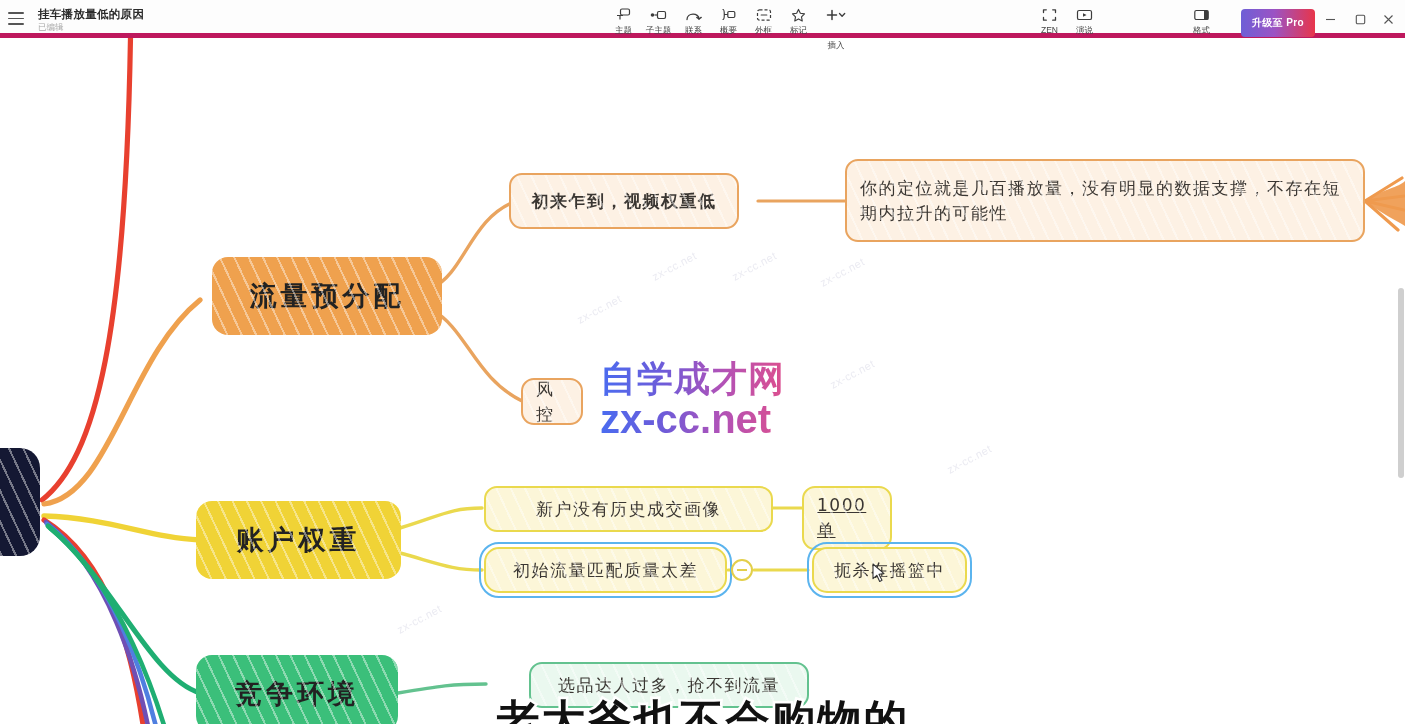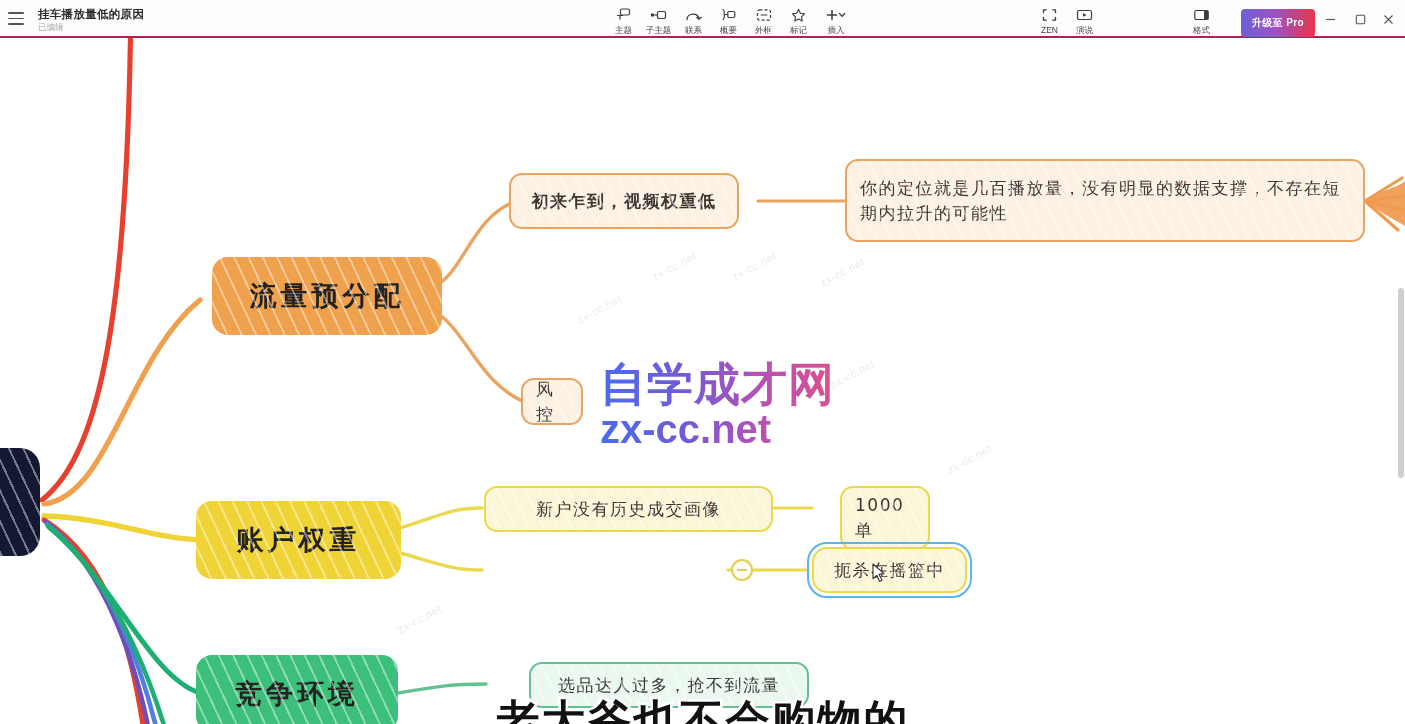--- a/index.html
+++ b/index.html
@@ -1,21 +1,21 @@
 <!DOCTYPE html>
 <html><head>
 <meta charset="utf-8">
 <style>
   * { margin:0; padding:0; box-sizing:border-box; }
   html,body { width:1405px; height:724px; overflow:hidden; background:#fff;
     font-family:"Liberation Sans","DejaVu Sans",sans-serif; }
 
   
   .titlebar{position:absolute;left:0;top:0;width:1405px;height:38px;background:#fdfdfd;
-    border-bottom:2px solid #be185d;z-index:50;}
+    border-bottom:5px solid #be185d;z-index:50;}
   .hamburger{position:absolute;left:8px;top:12px;width:16px;height:14px;cursor:pointer;}
   .hamburger span{display:block;height:1.6px;background:#555;margin-bottom:4px;border-radius:1px;}
   .doc-title{position:absolute;left:38px;top:7px;font-size:11.5px;font-weight:bold;color:#2b2b2b;
     letter-spacing:.3px;}
   .doc-sub{position:absolute;left:38px;top:22px;font-size:8.5px;color:#a8a8a8;}
 
   .tool-group{position:absolute;top:4px;display:flex;gap:0px;}
   .tool{width:35px;display:flex;flex-direction:column;align-items:center;cursor:pointer;
     padding-top:3px;}
   .tool .ic{height:15px;display:flex;align-items:center;justify-content:center;color:#3c3c3c;}
@@ -62,21 +62,21 @@
   .root{position:absolute;left:-28px;top:410px;width:68px;height:108px;background:#141833;
     border-radius:20px;}
 
   
   .collapse{position:absolute;width:22px;height:22px;border-radius:50%;border:2px solid #e3cf4a;
     background:#fff;display:flex;align-items:center;justify-content:center;cursor:pointer;z-index:8;}
   .collapse i{display:block;width:10px;height:2px;background:#e3cf4a;}
 
   
   .wm-logo{position:absolute;left:600px;top:322px;text-align:left;pointer-events:none;user-select:none;}
-  .wm-logo .l1{font-size:46px;font-weight:bold;letter-spacing:1px;line-height:1.05;
+  .wm-logo .l1{font-size:36px;font-weight:bold;letter-spacing:1px;line-height:1.05;
     background:linear-gradient(90deg,#4a6cf0 0%,#6f5bd8 35%,#b052b8 65%,#dd4f8e 100%);
     -webkit-background-clip:text;background-clip:text;color:transparent;}
   .wm-logo .l2{font-size:40px;font-weight:bold;letter-spacing:0px;line-height:1.05;
     background:linear-gradient(90deg,#4a6cf0 0%,#6f5bd8 35%,#b052b8 65%,#dd4f8e 100%);
     -webkit-background-clip:text;background-clip:text;color:transparent;}
   .wm-tile{position:absolute;font-size:11px;color:#ebebf2;transform:rotate(-28deg);
     pointer-events:none;user-select:none;letter-spacing:.5px;}
 
   
   .subtitle{position:absolute;left:0;top:654px;width:1405px;text-align:center;
@@ -158,21 +158,21 @@
 
     <div class="tool">
       <span class="ic">
         <svg width="15" height="14" viewBox="0 0 15 14">
             <path d="M7.5 1.4l1.85 3.9 4.15.55-3 2.95.75 4.2-3.75-2.05L3.75 13l.75-4.2-3-2.95 4.15-.55z" fill="none" stroke="#3c3c3c" stroke-width="1.15" stroke-linejoin="round"></path>
           </svg>
       </span>
       <span class="lb">标记</span>
     </div>
 
-    <div class="tool" style="width:40px;">
+    <div class="tool" style="width:40px;gap:15px;">
       <span class="ic">
         <svg width="22" height="14" viewBox="0 0 22 14">
             <path d="M7 2.5v9M2.5 7h9" stroke="#3c3c3c" stroke-width="1.5" stroke-linecap="round"></path>
             <path d="M14.5 5.5l2.6 2.8 2.6-2.8" fill="none" stroke="#3c3c3c" stroke-width="1.3" stroke-linecap="round" stroke-linejoin="round"></path>
           </svg>
       </span>
       <span class="lb">插入</span>
     </div>
   </div>
 
@@ -279,22 +279,23 @@
   <div class="node bub b-orange hatch sketch" style="left:509px;top:135px;width:230px;height:56px;font-weight:bold;">初来乍到，视频权重低</div>
 
   <div class="node bub b-orange hatch sketch" style="left:521px;top:340px;width:62px;height:47px;justify-content:center;">风控</div>
 
   <div class="node main-node n-yellow hatch" style="left:196px;top:463px;width:205px;height:78px;">账户权重</div>
 
   <div class="node bub b-orange hatch sketch" style="left:845px;top:121px;width:520px;height:83px;">你的定位就是几百播放量，没有明显的数据支撑，不存在短期内拉升的可能性</div>
 
   <div class="node bub b-yellow hatch sketch" style="left:484px;top:448px;width:289px;height:46px;">新户没有历史成交画像</div>
 
-
-  <div class="node bub b-yellow hatch sketch" style="left:840px;top:448px;width:90px;height:64px;">1000单</div>
+  <div class="node bub b-yellow hatch sketch sel" style="left:484px;top:509px;width:243px;height:46px;">初始流量匹配质量太差</div>
+
+  <div class="node bub b-yellow hatch sketch" style="left:802px;top:448px;width:90px;height:64px;text-decoration:underline;">1000单</div>
 
   <div class="node bub b-yellow hatch sketch sel" style="left:812px;top:509px;width:155px;height:46px;">扼杀在摇篮中</div>
 
   <div class="collapse" style="left:731px;top:521px;">
     <i></i>
   </div>
 
   <div class="node main-node n-green hatch" style="left:196px;top:617px;width:202px;height:77px;">竞争环境</div>
 
   <div class="node bub b-green hatch sketch" style="left:486px;top:624px;width:280px;height:46px;">选品达人过多，抢不到流量</div>

